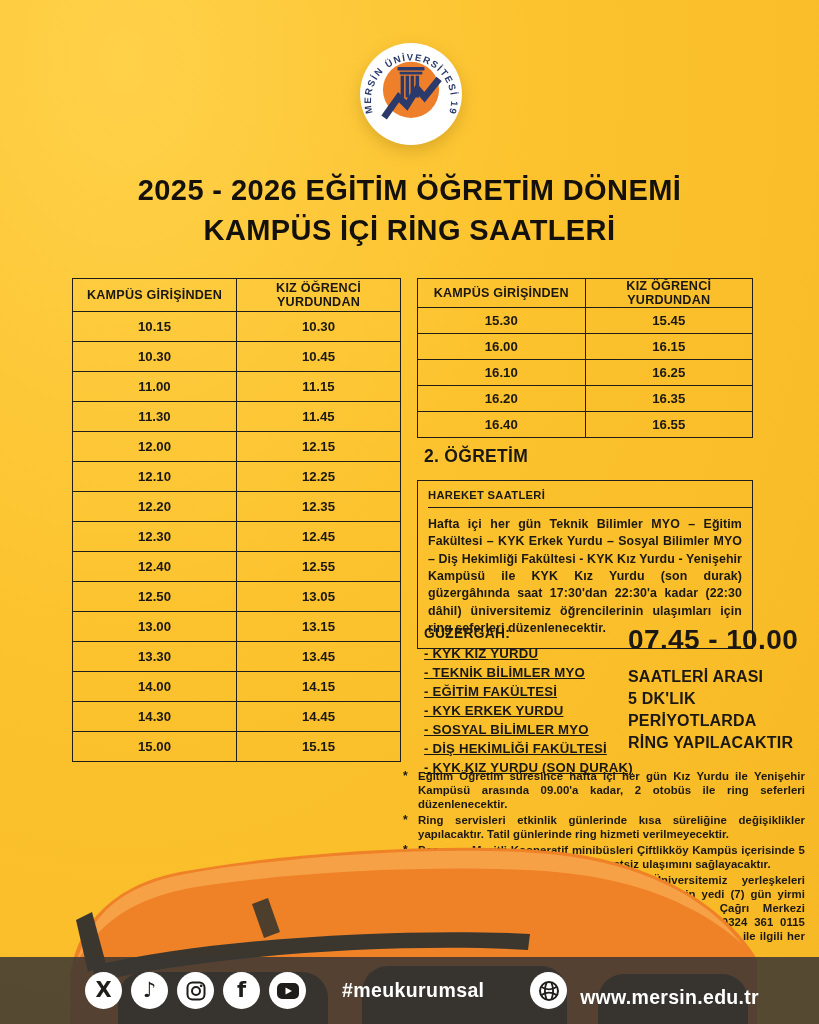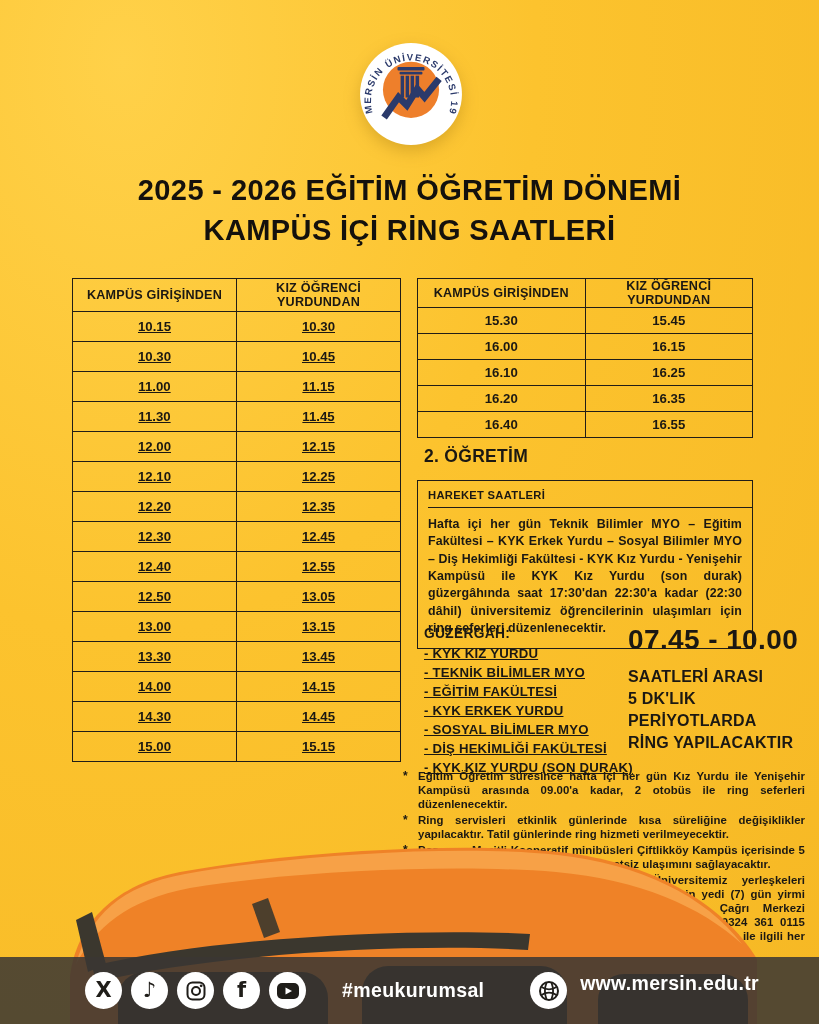--- a/index.html
+++ b/index.html
@@ -15,21 +15,21 @@
   
   .title{position:absolute;left:0;top:170px;width:819px;text-align:center;
     font-weight:800;font-size:29px;line-height:1.38;letter-spacing:.4px;color:#14110d;}
   
   table.ring{border-collapse:collapse;table-layout:fixed;background:transparent;}
   table.ring th,table.ring td{border:1.4px solid #211d17;text-align:center;padding:0;}
   table.ring th{font-size:12.6px;font-weight:800;letter-spacing:.2px;}
   table.ring td{font-size:13.2px;font-weight:700;}
   .tbl-left{position:absolute;left:72px;top:278px;width:329px;}
   .tbl-left th{height:32px;}
-  .tbl-left td{height:29px;text-decoration:underline;}
+  .tbl-left td{height:29px;}
   .tbl-right{position:absolute;left:417px;top:278px;width:336px;}
   .tbl-right th{height:28px;}
   .tbl-right td{height:25px;}
   
   .shift-heading{position:absolute;left:424px;top:446px;font-size:17.5px;font-weight:700;letter-spacing:.3px;}
   .hareket-box{position:absolute;left:417px;top:480px;width:336px;box-sizing:border-box;
     border:1.4px solid #211d17;padding:8px 10px 10px 10px;}
   .hareket-title{font-size:11.2px;font-weight:800;letter-spacing:.3px;}
   .hareket-divider{border:0;border-top:1.3px solid #211d17;margin:6px -10px 8px 0;}
   .hareket-text{font-size:12.4px;font-weight:600;line-height:1.4;text-align:justify;letter-spacing:.1px;}
@@ -49,21 +49,21 @@
   
   .bus{position:absolute;left:0;top:824px;width:819px;height:200px;z-index:1;}
   
   .footer{position:absolute;left:0;top:957px;width:819px;height:67px;z-index:2;
     background:rgba(58,55,51,.86);display:flex;align-items:center;}
   .social{display:flex;align-items:center;gap:9px;margin-left:85px;}
   .icon-circle{width:37px;height:37px;border-radius:50%;background:#fff;
     display:flex;align-items:center;justify-content:center;color:#1f1d19;}
   .icon-letter{font-size:21px;font-weight:800;line-height:1;font-family:"DejaVu Sans",sans-serif;}
   .hashtag{margin-left:36px;color:#fff;font-size:19.5px;font-weight:700;letter-spacing:.4px;}
-  .site-group{display:flex;align-items:flex-start;gap:13px;margin-left:auto;margin-right:60px;}
+  .site-group{display:flex;align-items:flex-end;gap:13px;margin-left:auto;margin-right:60px;}
   .website{color:#fff;font-size:19.5px;font-weight:700;letter-spacing:.3px;}
 </style>
 </head>
 <body>
 
 <div class="poster">
 
   <div class="logo-wrap">
     <svg viewBox="0 0 100 100" width="104" height="104">
       <circle cx="50" cy="50" r="49" fill="#ffffff"></circle>

